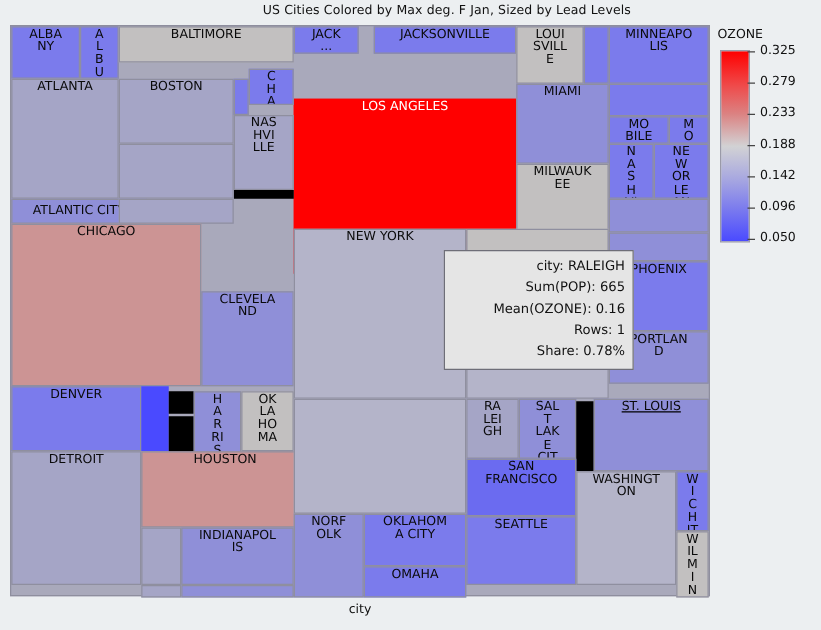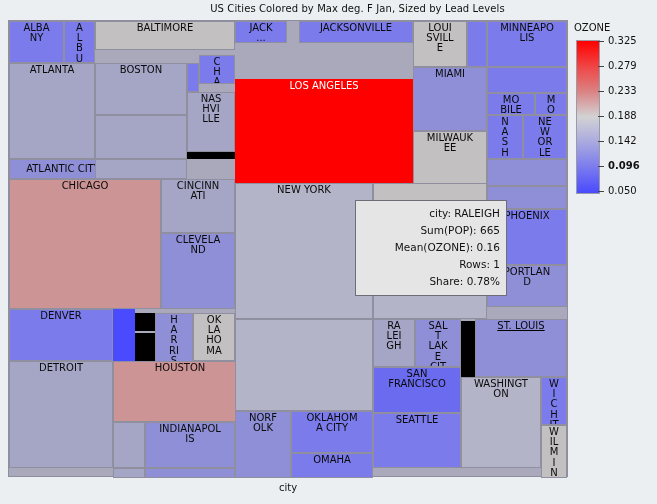--- a/index.html
+++ b/index.html
@@ -190,23 +190,20 @@
     <div class="cell" style="left:0px;top:138px;width:108px;height:20px;background:#8f8fd8;align-items:center;">
       <span class="lbl">ATLANTIC CITY</span>
       </div>
 
     <div class="cell" style="left:86px;top:138px;width:92px;height:20px;background:#a5a5c6;"></div>
 
     <div class="cell" style="left:0px;top:158px;width:152px;height:130px;background:#cc9494;">
       <span class="lbl">CHICAGO</span>
       </div>
 
-    <div class="cell" style="left:152px;top:158px;width:74px;height:54px;background:#a5a5c6;">
-      <span class="lbl">CINCINNATI</span>
-      </div>
 
     <div class="cell" style="left:152px;top:212px;width:74px;height:76px;background:#8f8fd8;">
       <span class="lbl">CLEVELAND</span>
       </div>
 
     <div class="cell" style="left:226px;top:162px;width:138px;height:136px;background:#b4b4c9;">
       <span class="lbl">NEW YORK</span>
       </div>
 
     <div class="cell" style="left:364px;top:162px;width:114px;height:18px;background:#c2c0c0;"></div>
@@ -337,21 +334,21 @@
           <span>0.233</span>
         </div>
       <div class="tick" style="top:76px;">
           <i></i>
           <span>0.188</span>
         </div>
       <div class="tick" style="top:101px;">
           <i></i>
           <span>0.142</span>
         </div>
-      <div class="tick" style="top:126px;font-weight:bold;">
+      <div class="tick" style="top:126px;">
           <i></i>
           <span>0.096</span>
         </div>
       <div class="tick" style="top:151px;">
           <i></i>
           <span>0.050</span>
         </div>
     </div>
   </div>
 

